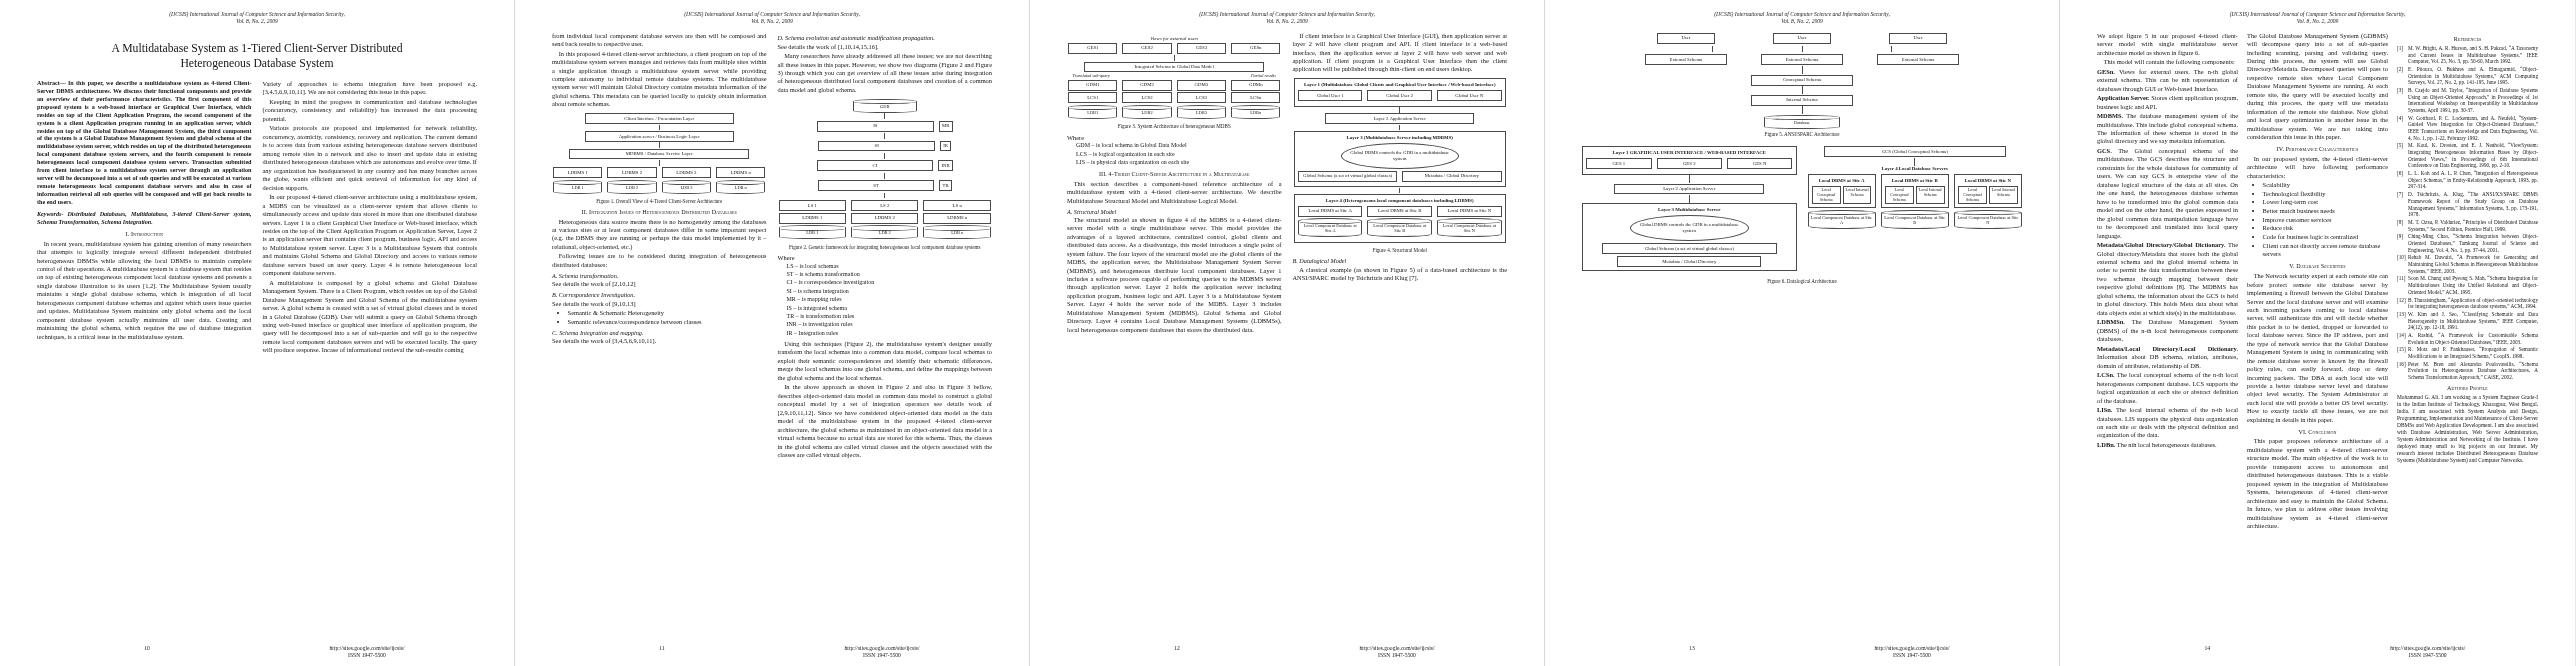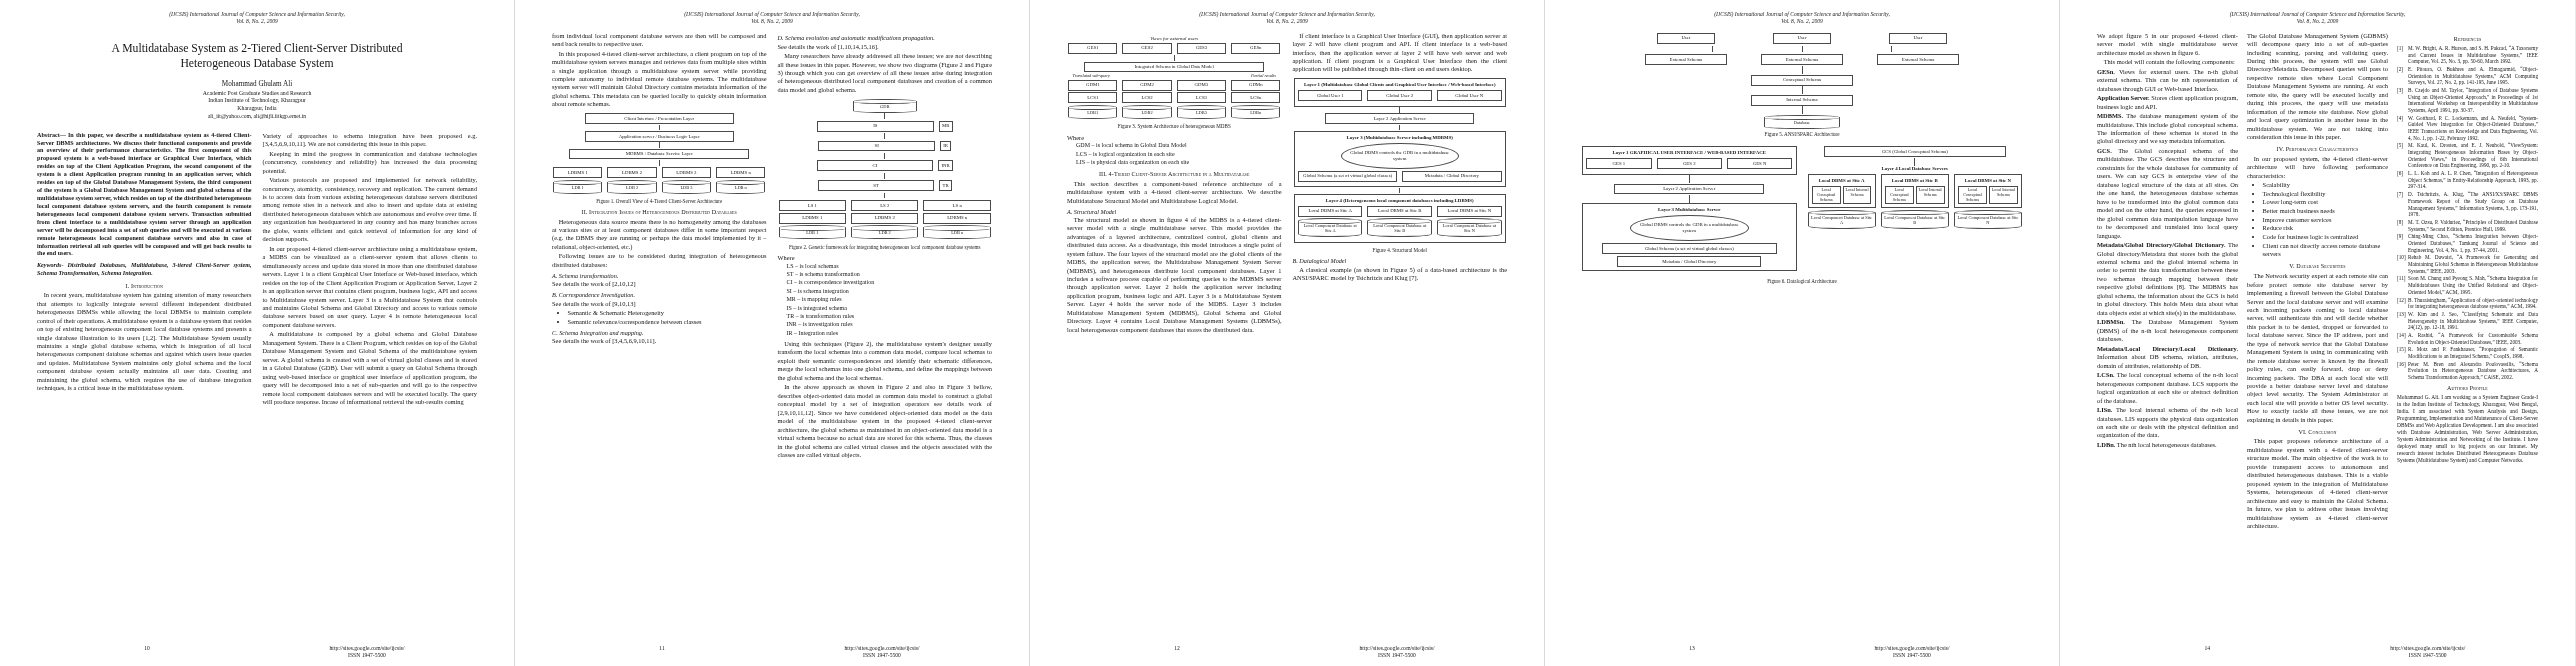--- a/index.html
+++ b/index.html
@@ -58,28 +58,21 @@
 </head>
 <body>
 
 <div class="spread">
 
   <div class="page">
     <div class="runhead">
       <div>(IJCSIS) International Journal of Computer Science and Information Security,</div>
       <div>Vol. 8, No. 2, 2009</div>
     </div>
-    <div class="title">A Multidatabase System as 2-Tiered Client-Server Distributed Heterogeneous Database System</div>
-    <div class="authorblock">
-      <div class="aname">Mohammad Ghulam Ali</div>
-      <div class="aline">Academic Post Graduate Studies and Research</div>
-      <div class="aline">Indian Institute of Technology, Kharagpur</div>
-      <div class="aline">Kharagpur, India</div>
-      <div class="aline email">ali_iit@yahoo.com, ali@hijli.iitkgp.ernet.in</div>
-    </div>
+    <div class="title">A Multidatabase System as 1-Tiered Client-Server Distributed Heterogeneous Database System</div>
     <div class="cols">
       <div class="col">
         <div class="abstract">Abstract— In this paper, we describe a multidatabase system as 4-tiered Client-Server DBMS architectures. We discuss their functional components and provide an overview of their performance characteristics. The first component of this proposed system is a web-based interface or Graphical User Interface, which resides on top of the Client Application Program, the second component of the system is a client Application program running in an application server, which resides on top of the Global Database Management System, the third component of the system is a Global Database Management System and global schema of the multidatabase system server, which resides on top of the distributed heterogeneous local component database system servers, and the fourth component is remote heterogeneous local component database system servers. Transaction submitted from client interface to a multidatabase system server through an application server will be decomposed into a set of sub queries and will be executed at various remote heterogeneous local component database servers and also in case of information retrieval all sub queries will be composed and will get back results to the end users.</div>
         <div class="keywords">Keywords- Distributed Databases, Multidatabase, 3-tiered Client-Server system, Schema Transformation, Schema Integration.</div>
         <div class="sech">I.  Introduction</div>
         <div class="p">In recent years, multidatabase system has gaining attention of many researchers that attempts to logically integrate several different independent distributed heterogeneous DBMSs while allowing the local DBMSs to maintain complete control of their operations. A multidatabase system is a database system that resides on top of existing heterogeneous component local database systems and presents a single database illustration to its users [1,2]. The Multidatabase System usually maintains a single global database schema, which is integration of all local heterogeneous component database schemas and against which users issue queries and updates. Multidatabase System maintains only global schema and the local component database system actually maintains all user data. Creating and maintaining the global schema, which requires the use of database integration techniques, is a critical issue in the multidatabase system.</div>
       </div>
       <div class="col">
         <div class="p ni">Variety of approaches to schema integration have been proposed e.g. [3,4,5,6,9,10,11]. We are not considering this issue in this paper.</div>
         <div class="p">Keeping in mind the progress in communication and database technologies (concurrency, consistency and reliability) has increased the data processing potential.</div>

